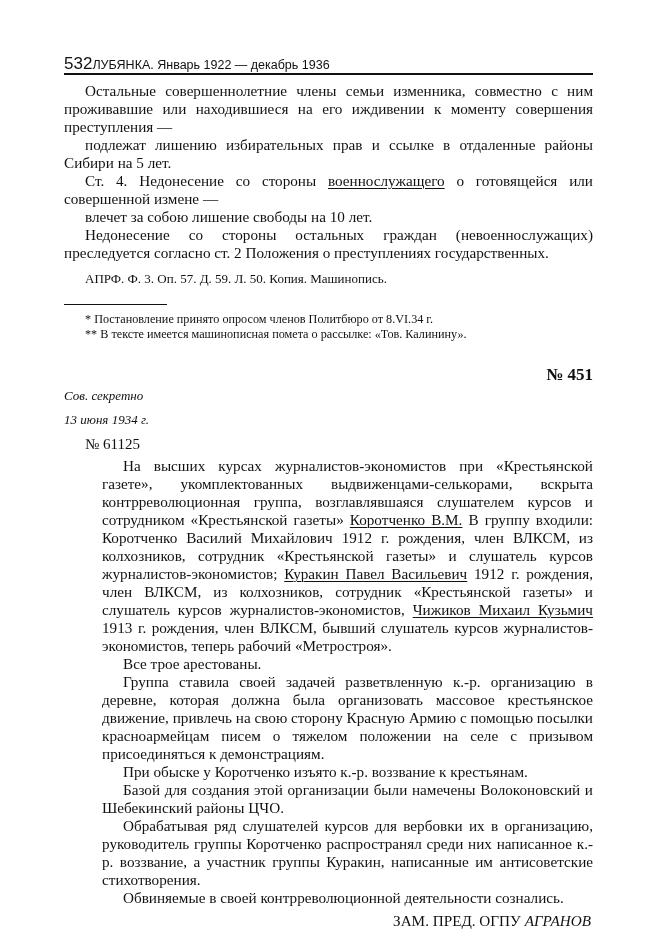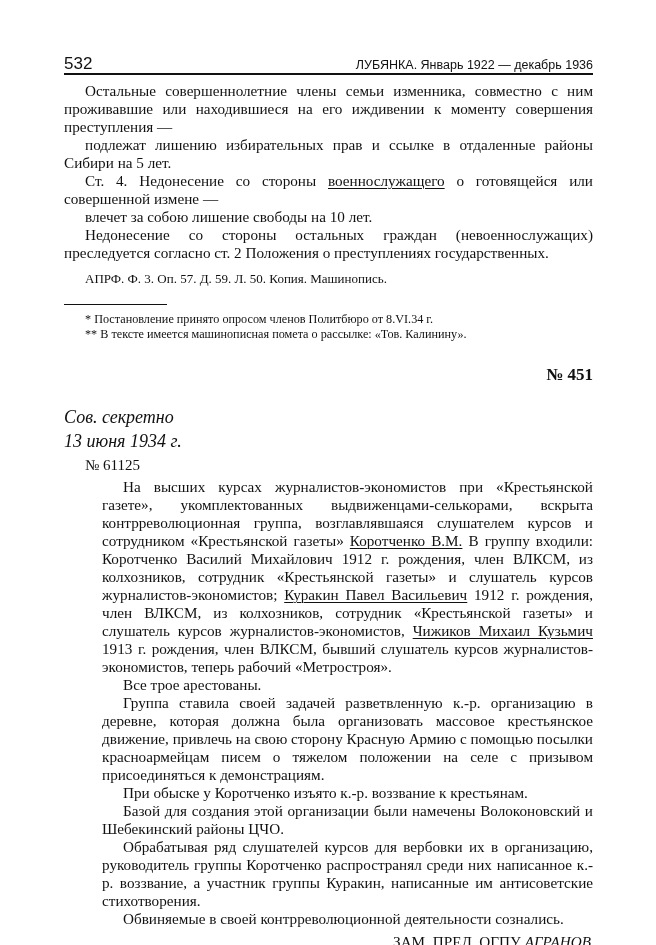--- a/index.html
+++ b/index.html
@@ -1,29 +1,29 @@
 <!DOCTYPE html>
 <html><head>
   <meta charset="utf-8">
   <style>
     html, body { margin: 0; padding: 0; background: #ffffff; }
     body { width: 656px; height: 945px; position: relative; overflow: hidden; color: #111; }
     .page { position: absolute; left: 64px; top: 54px; width: 529px; font-family: "Liberation Serif", serif; }
-    .running-head { display: flex; justify-content: space-between; align-items: flex-end; border-bottom: 2px solid #111; padding-bottom: 1px; height: 18px; font-family: "Liberation Sans", sans-serif; }
+    .running-head { display: flex; justify-content: flex-start; align-items: flex-end; border-bottom: 2px solid #111; padding-bottom: 1px; height: 18px; font-family: "Liberation Sans", sans-serif; }
     .page-num { font-size: 17px; line-height: 17px; }
     .head-title { font-size: 12.5px; line-height: 14px; }
     .body-text { font-size: 15.2px; line-height: 18px; text-align: justify; margin-top: 7px; }
     .body-text p { margin: 0; text-indent: 21px; }
     .source { font-size: 13px; line-height: 16px; text-indent: 21px; margin-top: 9px; }
     .fn-rule { width: 103px; border-top: 1.5px solid #111; margin-top: 17px; }
     .footnotes { font-size: 12.2px; line-height: 15px; margin-top: 7px; }
     .footnotes p { margin: 0; text-indent: 21px; text-align: justify; }
     .doc-number { font-weight: bold; font-size: 17px; line-height: 19px; margin-top: 23px; margin-left: 21px; text-align: right; }
     .doc-title { font-weight: bold; font-size: 16.6px; line-height: 19.5px; }
-    .meta { font-style: italic; font-size: 18px; line-height: 18px; margin-top: 24px; }
+    .meta { font-style: italic; font-size: 13px; line-height: 18px; margin-top: 3px; }
     .meta div + div { margin-top: 6px; }
     .reg-num { font-size: 15px; line-height: 18px; margin-top: 6px; margin-left: 21px; }
     .u { text-decoration: underline; text-decoration-thickness: 1px; text-underline-offset: 2px; }
     .signature { text-align: right; font-size: 15.2px; line-height: 18px; margin-top: 5px; padding-right: 2px; }
     .signature .sig-name { font-style: italic; }
   </style>
 </head>
 <body>
 
 <div class="page">

